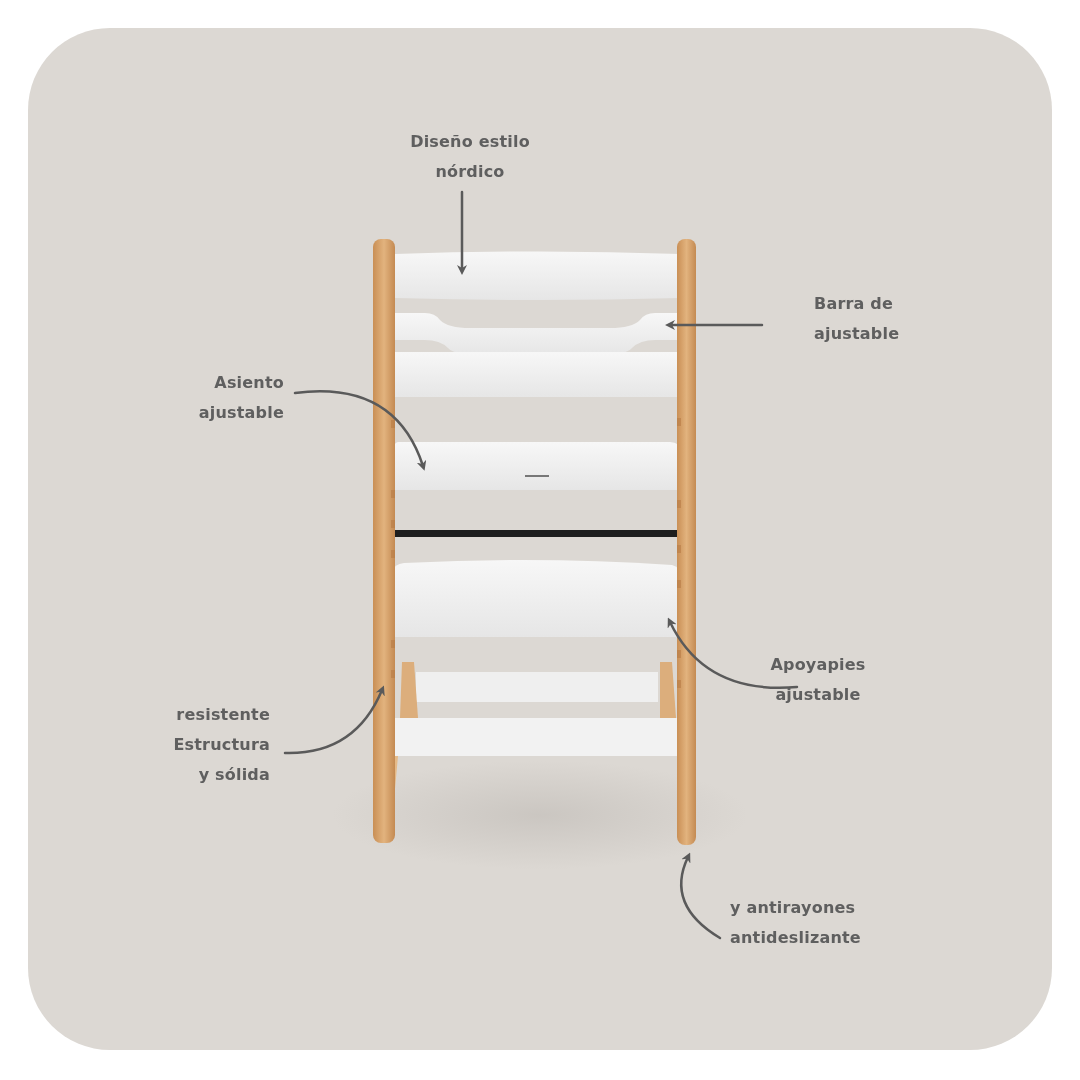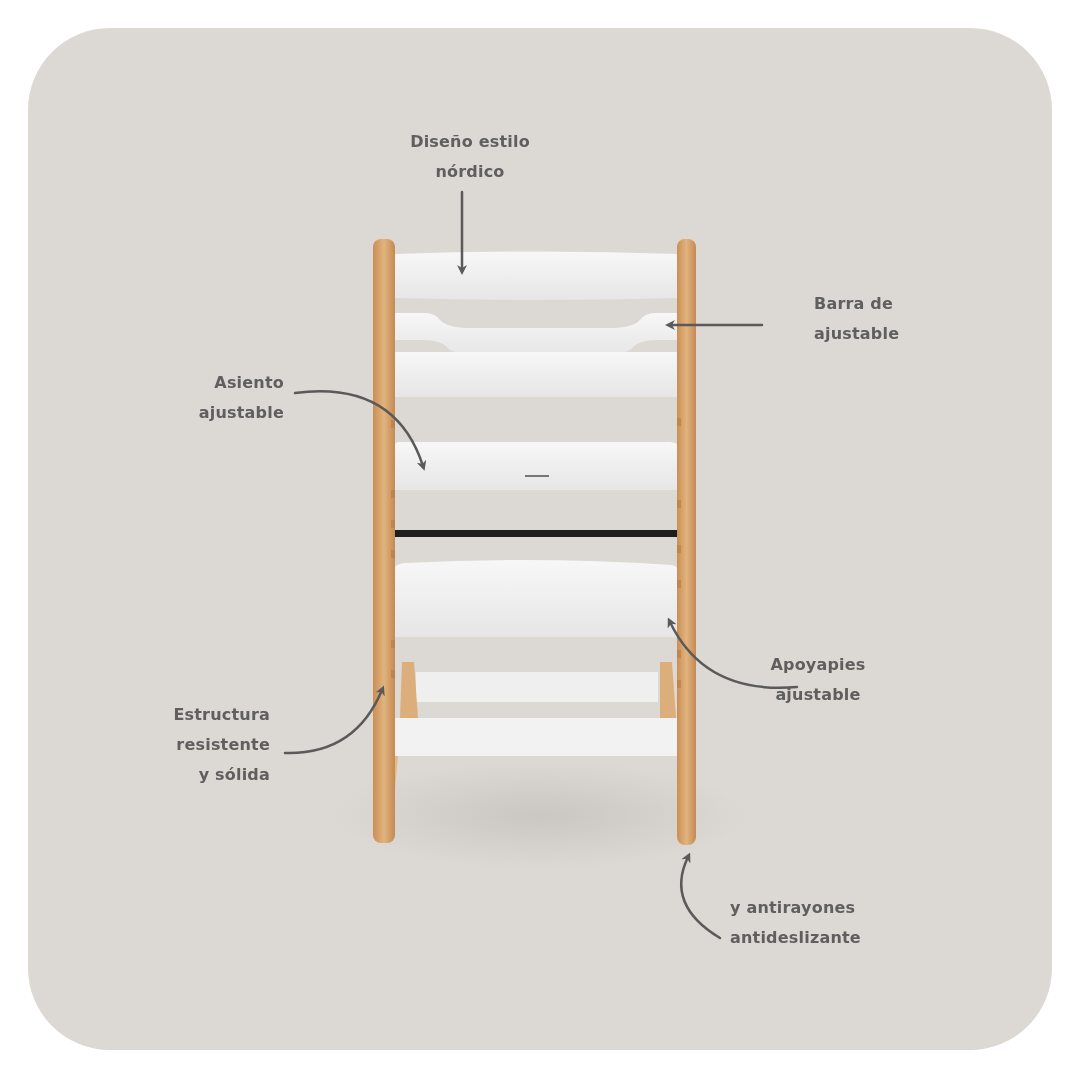--- a/index.html
+++ b/index.html
@@ -101,20 +101,20 @@
 </div>
 <div class="label r" style="left:120px; top:368px; width:164px;">
   <span>Asiento</span>
   <span>ajustable</span>
 </div>
 <div class="label c" style="left:740px; top:606px; width:156px;margin-top:44px;">
   <span>Apoyapies</span>
   <span>ajustable</span>
 </div>
 <div class="label r" style="left:100px; top:700px; width:170px;">
+  <span>resistente</span>
   <span>Estructura</span>
-  <span>resistente</span>
   <span>y sólida</span>
 </div>
 <div class="label l" style="left:730px; top:893px; width:220px;">
   <span>y antirayones</span>
   <span>antideslizante</span>
 </div>
 
 </body></html>

